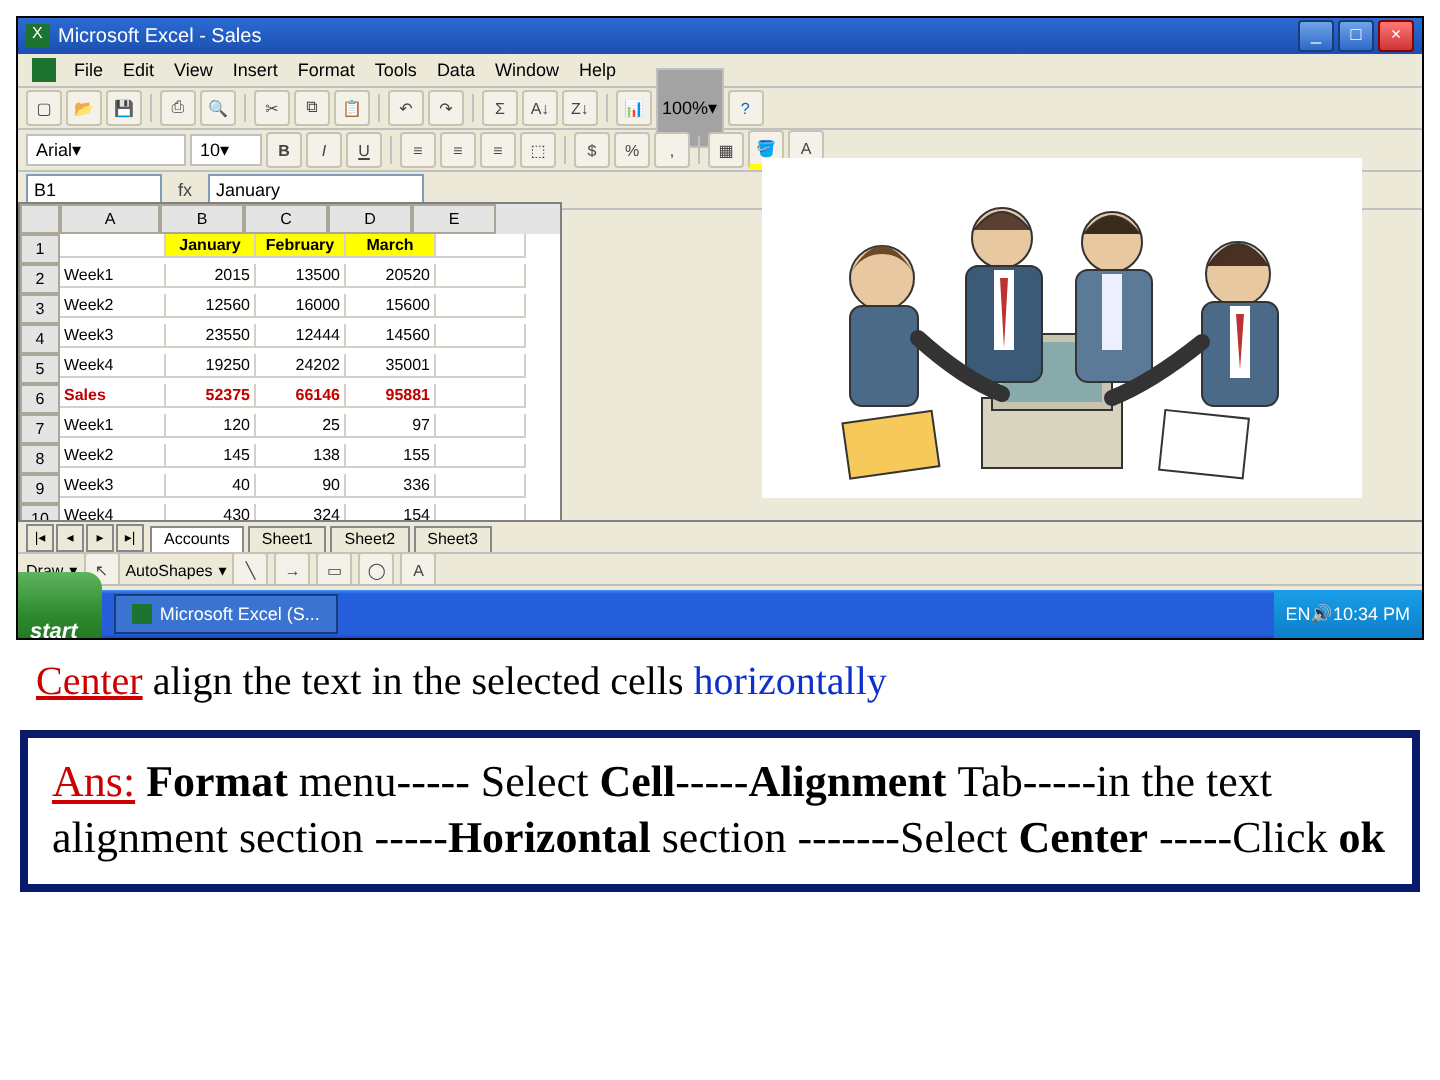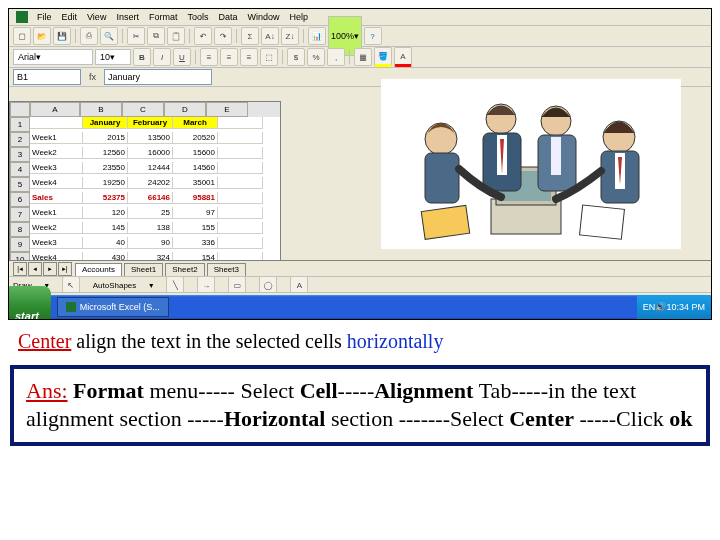--- a/index.html
+++ b/index.html
@@ -89,21 +89,21 @@
   }
   .tbtn {
     width: 16px; height: 16px;
     background: #f4f2e8;
     border: 1px solid #c8c4b4;
     border-radius: 2px;
     display:inline-flex;align-items:center;justify-content:center;
     font-size:8px;color:#444;
   }
   .tsep { width:1px; height:14px; background:#c0c0c0; margin:0 2px;}
-  .zoom { font-size:9px; padding:12px 2px; border:1px solid #c0c0c0; background:#bef264; height:14px; display:flex;align-items:center;}
+  .zoom { font-size:9px; padding:12px 2px; border:1px solid #c0c0c0; background:#a3a3a3; height:14px; display:flex;align-items:center;}
   .font-sel { font-size:9px; border:1px solid #c0c0c0; background:#fff; padding:0 4px; height:14px; display:flex;align-items:center; }
   
   .formularow {
     height: 18px; background:#ece9d8; display:flex; align-items:center;
     border-bottom:1px solid #c0c0c0; padding:0 4px; gap:8px;
   }
   .namebox { width:60px; height:14px; background:#fff; border:1px solid #7f9db9; font-size:9px; padding:0 3px; display:flex;align-items:center;}
   .fxlabel { font-size:9px; color:#444;}
   .formulain { flex:0 0 100px; height:14px; background:#fff; border:1px solid #7f9db9; font-size:9px; padding:0 3px; display:flex;align-items:center;}
   
@@ -140,21 +140,21 @@
     display:flex; align-items:center; font-size:8px;
     padding:0 4px; width:100%;
     border-top:1px solid #808080;
   }
   .navbtn{width:12px;height:12px;border:1px solid #888;background:#ece9d8;margin-right:1px;display:flex;align-items:center;justify-content:center;font-size:7px;}
   .tab { padding:0 6px; background:#fff; border:1px solid #888; border-bottom:none; margin-left:2px; height:12px; line-height:12px;}
   .tab.inact { background:#ece9d8;}
   .draw-bar {
     position:absolute; bottom:26px; left:0; width:100%;
     height:16px; background:#ece9d8; border-top:1px solid #c0c0c0;
-    display:flex;align-items:center; font-size:8px; padding:0 4px; gap:13px;
+    display:flex;align-items:center; font-size:8px; padding:0 4px; gap:3px;
   }
   .statusbar {
     position:absolute; bottom:12px; left:0; width:100%;
     height:14px; background:#ece9d8; border-top:1px solid #c0c0c0;
     display:flex; align-items:center; font-size:8px; padding:0 4px;
   }
   .statusbar .spacer{flex:1;}
   .taskbar {
     position:absolute; bottom:0; left:0; width:100%;
     height:24px;
@@ -204,20 +204,28 @@
     text-decoration: underline;
   }
 </style>
 </head>
 <body>
 
 <div class="slide">
 
   <div class="screenshot">
 
+    <div class="titlebar">
+      <span class="excel-icon"></span>
+      <span>Microsoft Excel - Sales</span>
+      <span class="titlebar-spacer"></span>
+      <span class="winbtn">_</span>
+      <span class="winbtn">□</span>
+      <span class="winbtn close">×</span>
+    </div>
 
     <div class="menubar">
       <span class="mini-icon"></span>
       <span>File</span>
       <span>Edit</span>
       <span>View</span>
       <span>Insert</span>
       <span>Format</span>
       <span>Tools</span>
       <span>Data</span>

